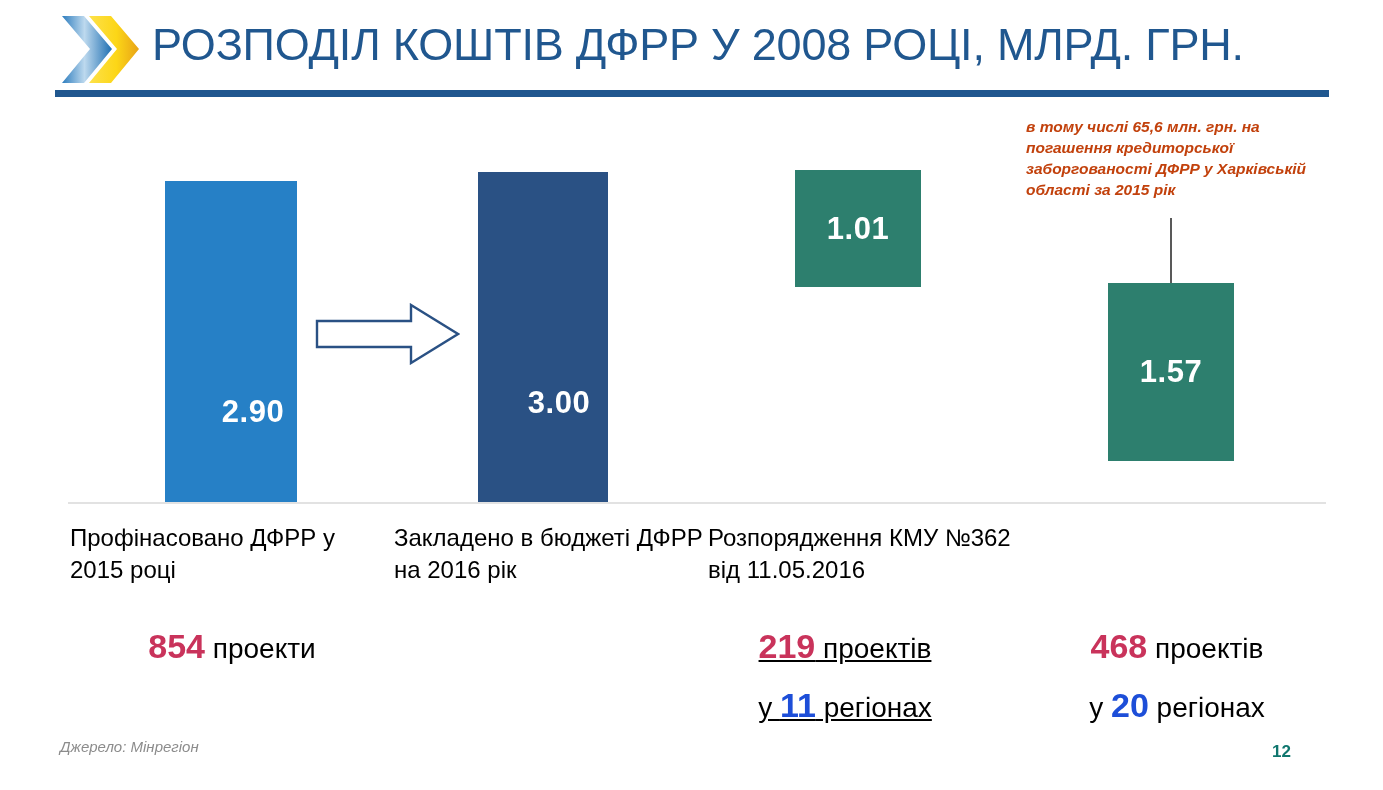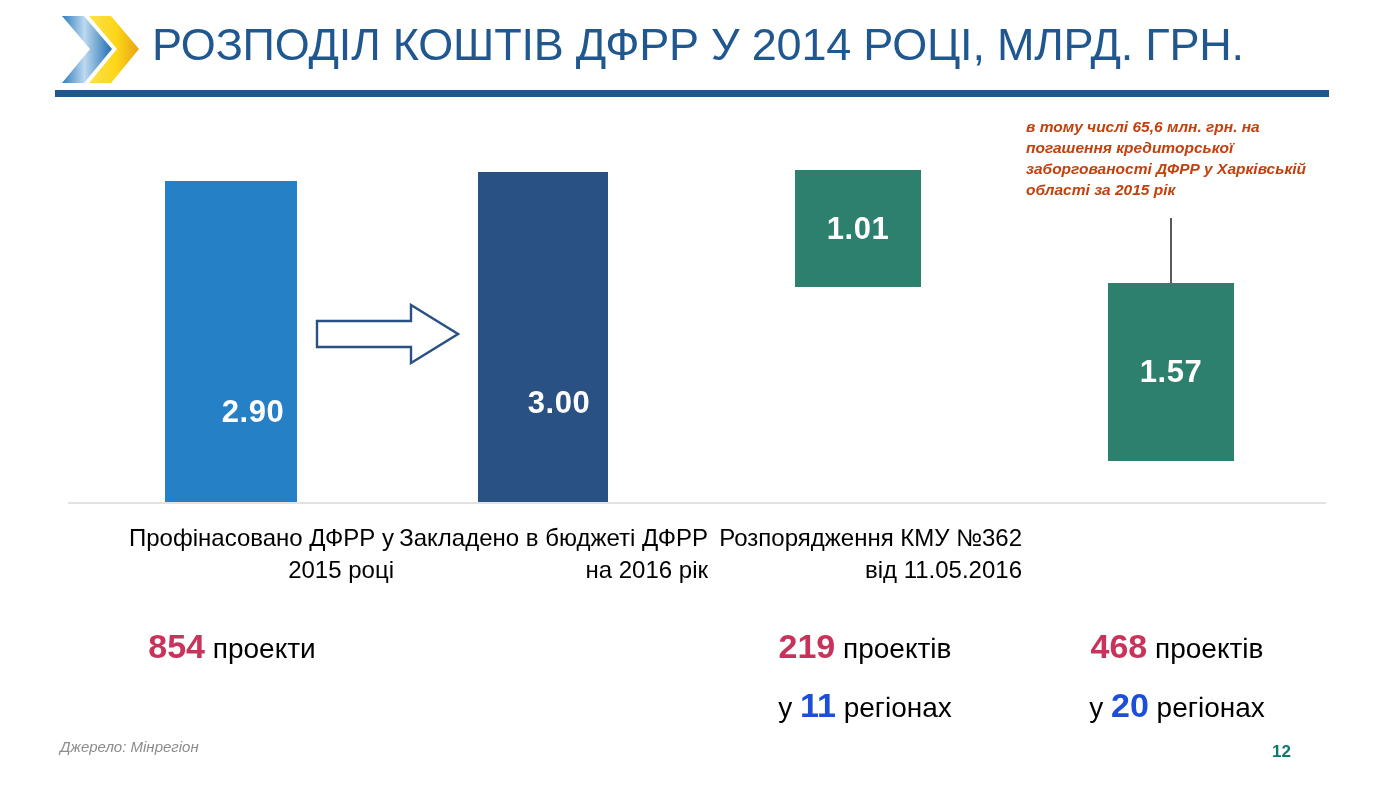--- a/index.html
+++ b/index.html
@@ -162,21 +162,21 @@
   .cat-labels {
     position: absolute;
     left: 0;
     top: 522px;
     width: 1383px;
     height: 70px;
   }
 
   .cat-label {
     position: absolute;
-    text-align: right;
+    text-align: left;
     font-size: 24px;
     line-height: 32px;
     color: #000000;
     font-family: "Liberation Sans", "DejaVu Sans", sans-serif;
   }
 
   .cat-label-0 { left: 70px;   width: 324px; }
   .cat-label-1 { left: 394px;  width: 314px; }
   .cat-label-2 { left: 708px;  width: 314px; }
   .cat-label-3 { left: 1020px; width: 314px; }
@@ -193,21 +193,21 @@
   .stat-block {
     position: absolute;
     text-align: center;
     font-size: 28px;
     line-height: 56px;
     color: #000000;
     font-family: "Liberation Sans", "DejaVu Sans", sans-serif;
   }
 
   .stat-block-0 { left: 70px;   width: 324px; }
-  .stat-block-2 { left: 708px;  width: 314px; }
+  .stat-block-2 { left: 688px;  width: 314px; text-decoration: underline; }
   .stat-block-3 { left: 1020px; width: 314px; }
 
   .stat-line { white-space: nowrap; }
 
   .num-red {
     color: #C9335B;
     font-weight: bold;
     font-size: 34px;
   }
 
@@ -255,21 +255,21 @@
           <stop offset="0%" stop-color="#FDE14A"></stop>
           <stop offset="55%" stop-color="#FCD617"></stop>
           <stop offset="100%" stop-color="#E8A317"></stop>
         </linearGradient>
       </defs>
       <polygon points="4,6 26,6 54,39 26,73 4,73 32,39" fill="url(#blueGrad)"></polygon>
       <polygon points="31,6 53,6 81,39 53,73 31,73 59,39" fill="url(#yellowGrad)"></polygon>
     </svg>
   </div>
 
-  <div class="slide-title">РОЗПОДІЛ КОШТІВ ДФРР У 2014 РОЦІ, МЛРД. ГРН.</div>
+  <div class="slide-title">РОЗПОДІЛ КОШТІВ ДФРР У 2008 РОЦІ, МЛРД. ГРН.</div>
 
   <div class="header-rule"></div>
 
   <div class="plot">
 
     <div class="axis-line"></div>
 
     <div class="bar bar-1">
       <span class="bar-value">2.90</span>
     </div>

